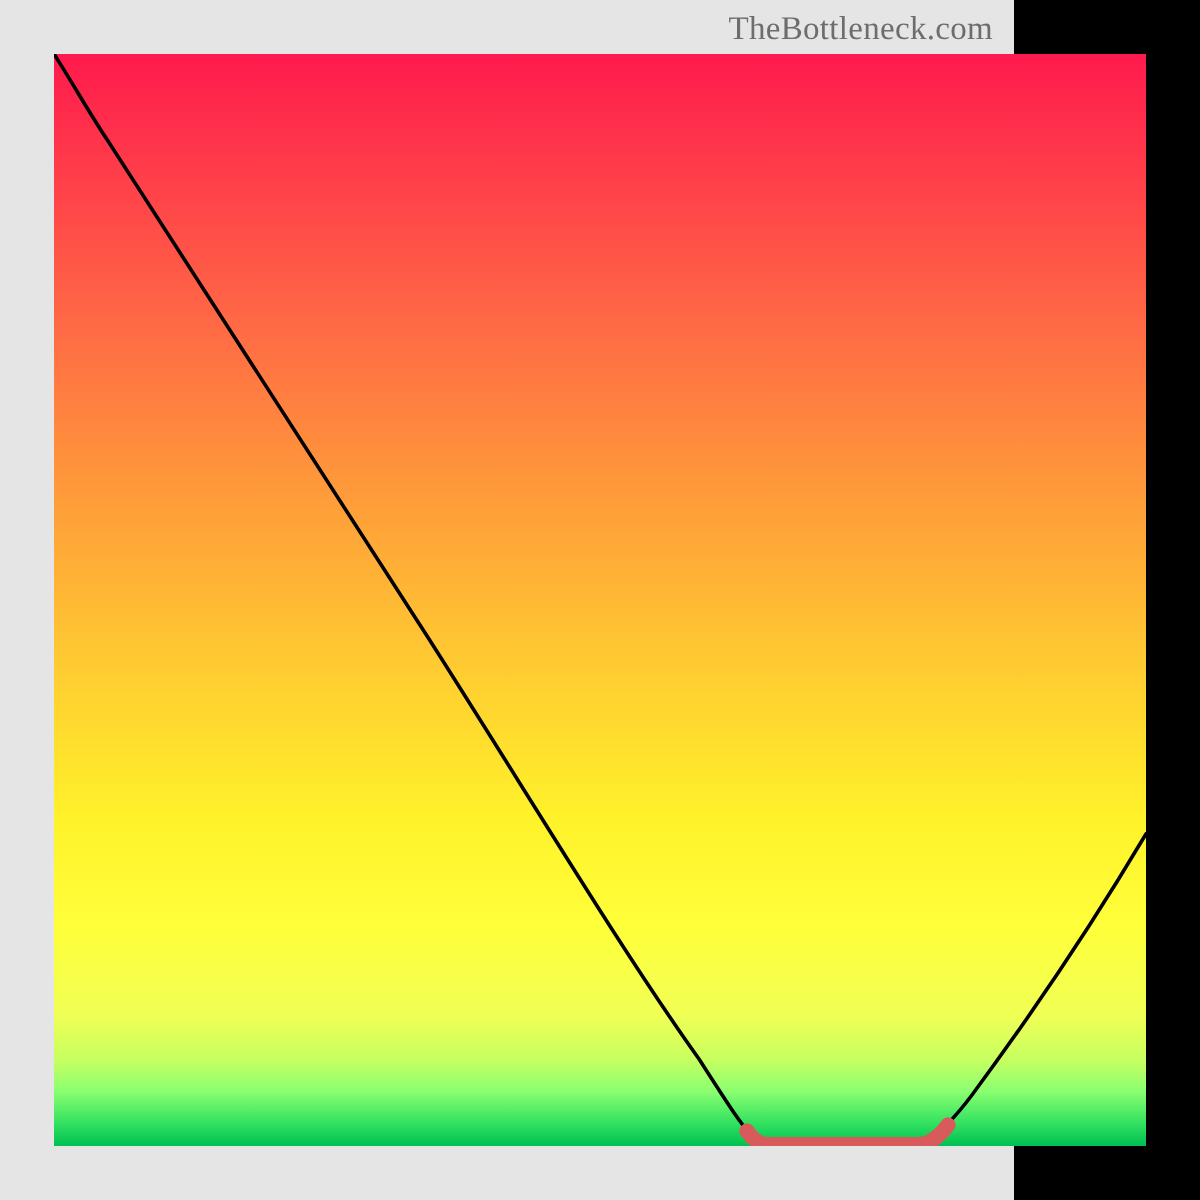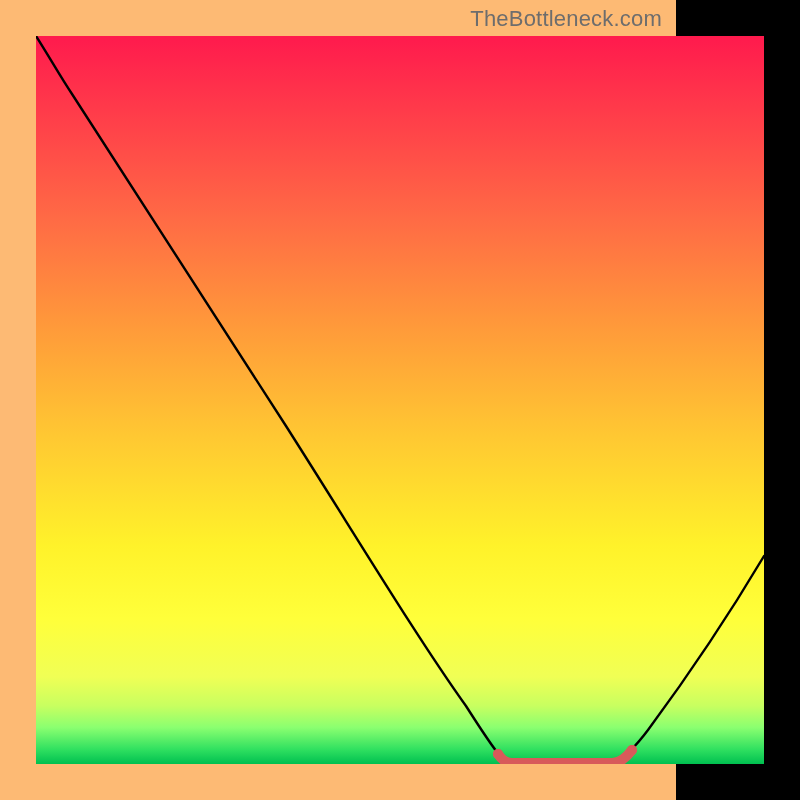--- a/index.html
+++ b/index.html
@@ -10,21 +10,22 @@
     background: #000;
     overflow: hidden;
     font-family: Arial, Helvetica, sans-serif;
   }
   .frame {
     position: absolute;
     left: 0;
     top: 0;
     width: 676px;
     height: 800px;
-    background: #fdba74;
+    background: #e5e5e5;
+    font-family: Liberation Serif, serif;
   }
   .plot-area {
     position: absolute;
     left: 36px;
     top: 36px;
     width: 728px;
     height: 728px;
     overflow: hidden;
   }
   .gradient {

